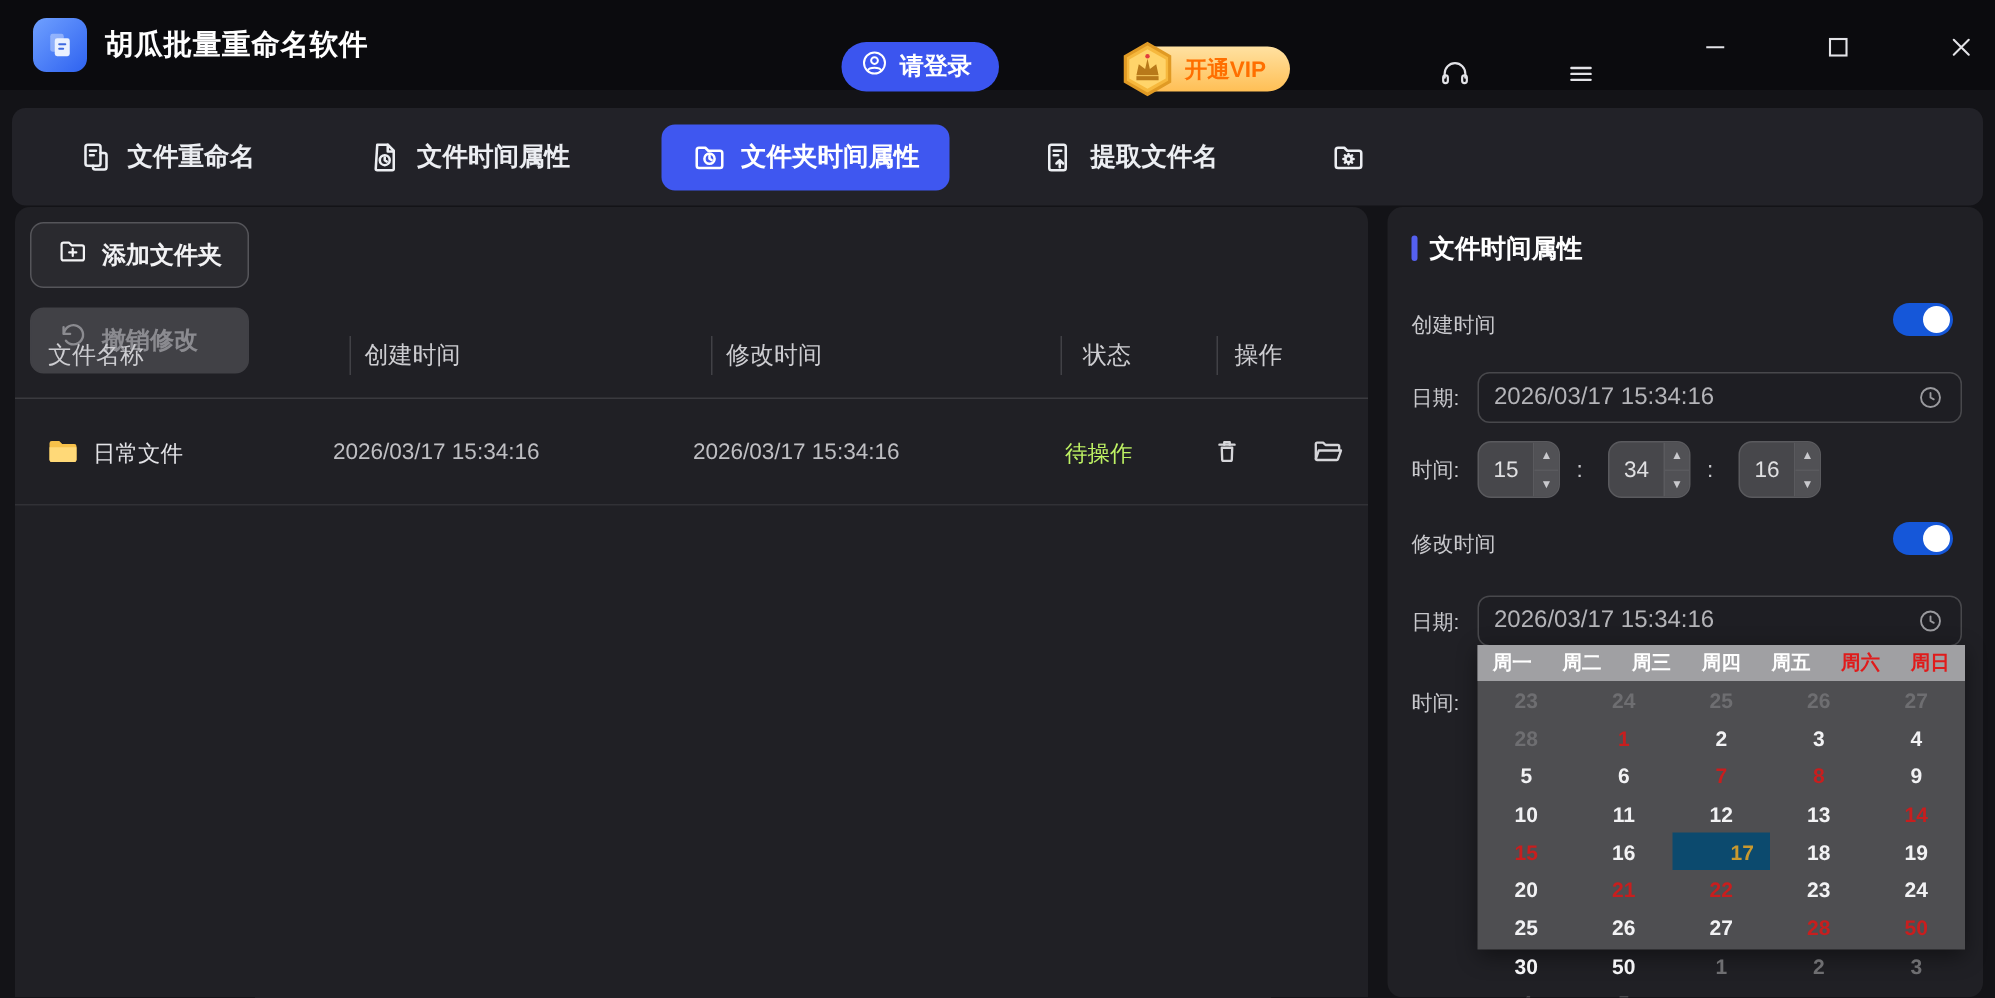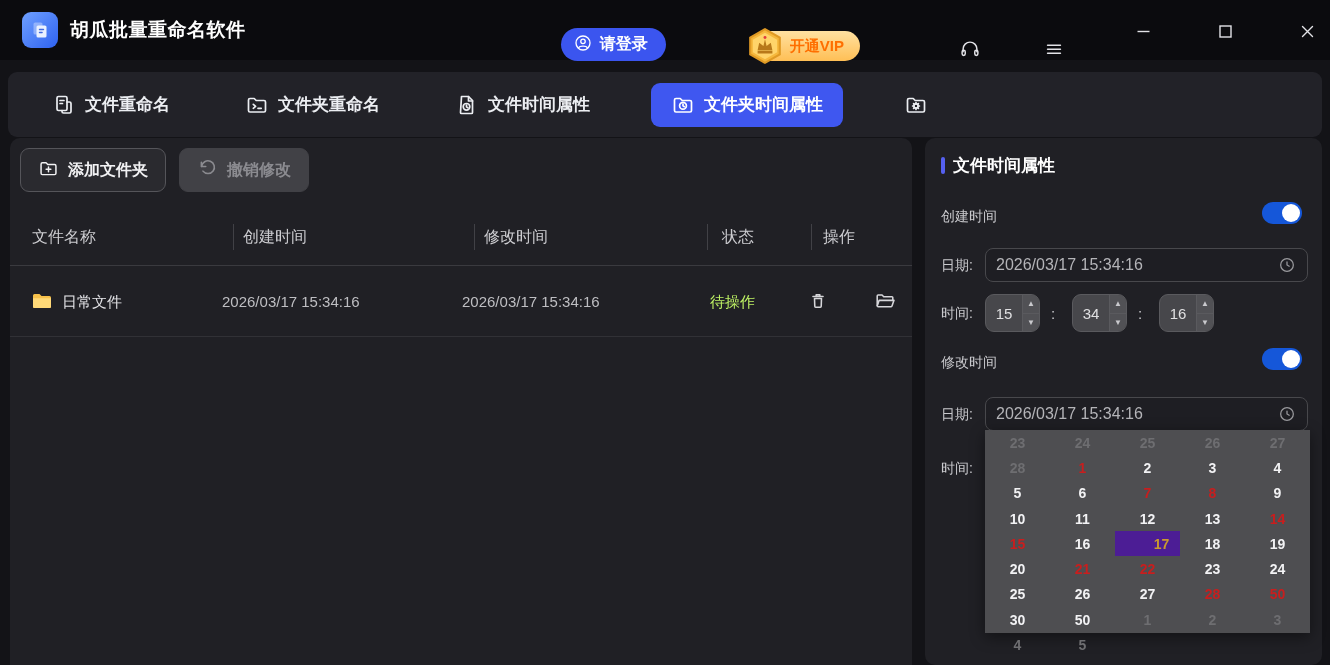--- a/index.html
+++ b/index.html
@@ -32,21 +32,21 @@
 
   
   .tabbar{position:absolute;left:8px;top:62px;width:1314px;height:65px;background:#222228;border-radius:9px;display:flex;align-items:center;padding-left:30px;gap:47px;margin-top:10px;}
   .tab{display:flex;align-items:center;gap:9px;font-size:17px;font-weight:600;color:#eceef2;padding:9px 14px;border-radius:9px;white-space:nowrap;}
   .tab .icon24{width:24px;height:24px;display:inline-flex;}
   .tab .icon24 svg{width:24px;height:24px;}
   .tab.active{background:var(--accent);color:#fff;padding:10px 20px;}
 
   
   .main-panel{position:absolute;left:10px;top:138px;width:902px;height:527px;background:#202025;border-radius:10px 10px 0 0;}
-  .toolbar{position:absolute;left:10px;top:10px;display:flex;gap:13px;}
+  .toolbar{position:absolute;left:10px;top:10px;display:flex;gap:13px;flex-direction:column;}
   .tool-btn{display:flex;align-items:center;gap:9px;height:44px;padding:0 17px;background:#2a2a2f;border:1px solid #55555a;border-radius:9px;color:#f2f2f4;font-size:16px;font-weight:600;}
   .tool-btn svg{width:21px;height:21px;}
   .tool-btn.disabled{background:#414146;border-color:#414146;color:#8b8b90;cursor:default;}
   .thead{position:absolute;left:0;top:70px;width:100%;height:58px;border-bottom:1px solid #3a3a3f;font-size:16px;color:#cdcdd1;}
   .thead span.col{position:absolute;top:19px;}
   .vsep{position:absolute;top:16px;width:1px;height:26px;background:#414146;}
   .tbody{position:absolute;left:0;top:129px;width:100%;}
   .trow{position:relative;width:100%;height:70px;border-bottom:1px solid #313136;font-size:15px;}
   .trow .c{position:absolute;top:26px;}
   .trow .folder-ic{position:absolute;left:20px;top:22px;width:24px;height:24px;}
@@ -85,21 +85,21 @@
   .cal-nav{position:absolute;top:3px;width:20px;height:20px;}
   .cal-nav svg{width:20px;height:20px;}
   .cal-nav.prev{left:5px;} .cal-nav.next{right:5px;}
   .cal-weekdays{display:grid;grid-template-columns:repeat(7,1fr);height:24px;background:#a0a0a3;}
   .wd{display:flex;align-items:center;justify-content:center;font-size:13px;font-weight:700;color:#fff;}
   .wd.red{color:#e01b1b;}
   .cal-grid{display:grid;grid-template-columns:repeat(5,1fr);grid-auto-rows:25.3px;}
   .day{display:flex;align-items:center;justify-content:center;font-size:14px;font-weight:600;color:#f2f2f4;}
   .day.dim{color:#6e6e71;}
   .day.red{color:#c81e1e;}
-  .day.sel{background:#4c1d95;color:#c9992f;padding-left:28px;}
+  .day.sel{background:#0c4a6e;color:#c9992f;padding-left:28px;}
 </style>
 </head>
 <body>
 
 <div class="window" data-interactable="false">
 
   <div class="titlebar" data-interactable="false">
     <div class="app-logo" data-interactable="false">
       <svg viewBox="0 0 24 24" fill="none">
           <rect x="5.5" y="4.5" width="9" height="12" rx="1.6" fill="rgba(255,255,255,.35)"></rect>
@@ -166,46 +166,47 @@
             <rect x="5" y="3.5" width="10" height="14" rx="1.5"></rect>
             <path d="M8 7.5h4M8 10.5h2.5"></path>
             <path d="M15 9h2.5a1.5 1.5 0 0 1 1.5 1.5v8A1.5 1.5 0 0 1 17.5 20h-6A1.5 1.5 0 0 1 10 18.5v-1"></path>
           </svg>
         </span>
         <span data-interactable="false">文件重命名</span>
       </div>
       <div class="tab" data-interactable="true">
         <span class="icon24" data-interactable="false">
           <svg viewBox="0 0 24 24" fill="none" stroke="currentColor" stroke-width="1.7" stroke-linecap="round" stroke-linejoin="round">
-            <path d="M3.5 7A1.5 1.5 0 0 1 5 5.5h4.2l2 2h7.8A1.5 1.5 0 0 1 20.5 9v8.5A1.5 1.5 0 0 1 19 19H5a1.5 1.5 0 0 1-1.5-1.5z"></path>
-            <path d="M8.3 11.3l2.3 2-2.3 2M13 15.3h3.2"></path>
-          </svg>
-        </span>
-        <span data-interactable="false">文件夹重命名</span>
-      </div>
-      <div class="tab" data-interactable="true">
-        <span class="icon24" data-interactable="false">
-          <svg viewBox="0 0 24 24" fill="none" stroke="currentColor" stroke-width="1.7" stroke-linecap="round" stroke-linejoin="round">
             <path d="M6.5 3.5h7l4 4v12a1 1 0 0 1-1 1h-10a1 1 0 0 1-1-1z"></path>
             <path d="M13.5 3.5V8h4"></path>
             <circle cx="11.5" cy="13.8" r="3.3"></circle>
             <path d="M11.5 12v1.8l1.3.9"></path>
           </svg>
         </span>
         <span data-interactable="false">文件时间属性</span>
       </div>
       <div class="tab active" data-interactable="true">
         <span class="icon24" data-interactable="false">
           <svg viewBox="0 0 24 24" fill="none" stroke="currentColor" stroke-width="1.7" stroke-linecap="round" stroke-linejoin="round">
             <path d="M3.5 7A1.5 1.5 0 0 1 5 5.5h4.2l2 2h7.8A1.5 1.5 0 0 1 20.5 9v8.5A1.5 1.5 0 0 1 19 19H5a1.5 1.5 0 0 1-1.5-1.5z"></path>
             <circle cx="12" cy="12.8" r="3.4"></circle>
             <path d="M12 11v1.8l1.4.9"></path>
           </svg>
         </span>
         <span data-interactable="false">文件夹时间属性</span>
+      </div>
+      <div class="tab" data-interactable="true">
+        <span class="icon24" data-interactable="false">
+          <svg viewBox="0 0 24 24" fill="none" stroke="currentColor" stroke-width="1.7" stroke-linecap="round" stroke-linejoin="round">
+            <rect x="5.5" y="3.5" width="11" height="17" rx="1.5"></rect>
+            <path d="M8.5 7.5h5M8.5 10.5h3"></path>
+            <path d="M12.5 18.5V14M10.3 16l2.2-2.2L14.7 16"></path>
+          </svg>
+        </span>
+        <span data-interactable="false">提取文件名</span>
       </div>
       <div class="tab" data-interactable="true">
         <span class="icon24" data-interactable="false">
           <svg viewBox="0 0 24 24" fill="none" stroke="currentColor" stroke-width="1.7" stroke-linecap="round" stroke-linejoin="round">
             <path d="M3.5 7A1.5 1.5 0 0 1 5 5.5h4.2l2 2h7.8A1.5 1.5 0 0 1 20.5 9v8.5A1.5 1.5 0 0 1 19 19H5a1.5 1.5 0 0 1-1.5-1.5z"></path>
             <circle cx="12" cy="13" r="2.1"></circle>
             <path d="M12 9.6v1.2M12 15.2v1.2M15.4 13h-1.2M9.8 13H8.6M14.4 10.6l-.8.8M10.4 14.6l-.8.8M14.4 15.4l-.8-.8M10.4 11.4l-.8-.8"></path>
           </svg>
         </span>
       </div>
@@ -313,20 +314,29 @@
     <span class="sp-label" style="top:268px" data-interactable="false">日期:</span>
     <input class="date-input" style="top: 259px;" data-interactable="true" readonly="" value="2026/03/17 15:34:16">
     <span class="clock-ic" style="left:352px;top:266px" data-interactable="true"><svg viewBox="0 0 24 24" fill="none" stroke="currentColor" stroke-width="1.5" stroke-linecap="round">
           <circle cx="12" cy="12" r="7.6"></circle>
           <path d="M12 8.4V12l2.6 1.5"></path>
         </svg></span>
 
     <span class="sp-label" style="top:322px" data-interactable="false">时间:</span>
 
     <div class="calendar" data-interactable="false">
+      <div class="cal-weekdays" data-interactable="false">
+          <span class="wd" data-interactable="false">周一</span>
+          <span class="wd" data-interactable="false">周二</span>
+          <span class="wd" data-interactable="false">周三</span>
+          <span class="wd" data-interactable="false">周四</span>
+          <span class="wd" data-interactable="false">周五</span>
+          <span class="wd red" data-interactable="false">周六</span>
+          <span class="wd red" data-interactable="false">周日</span>
+        </div>
       <div class="cal-grid" data-interactable="false">
           <span class="day dim" data-interactable="true">23</span>
           <span class="day dim" data-interactable="true">24</span>
           <span class="day dim" data-interactable="true">25</span>
           <span class="day dim" data-interactable="true">26</span>
           <span class="day dim" data-interactable="true">27</span>
           <span class="day dim" data-interactable="true">28</span>
           <span class="day red" data-interactable="true">1</span>
           <span class="day" data-interactable="true">2</span>
           <span class="day" data-interactable="true">3</span>

